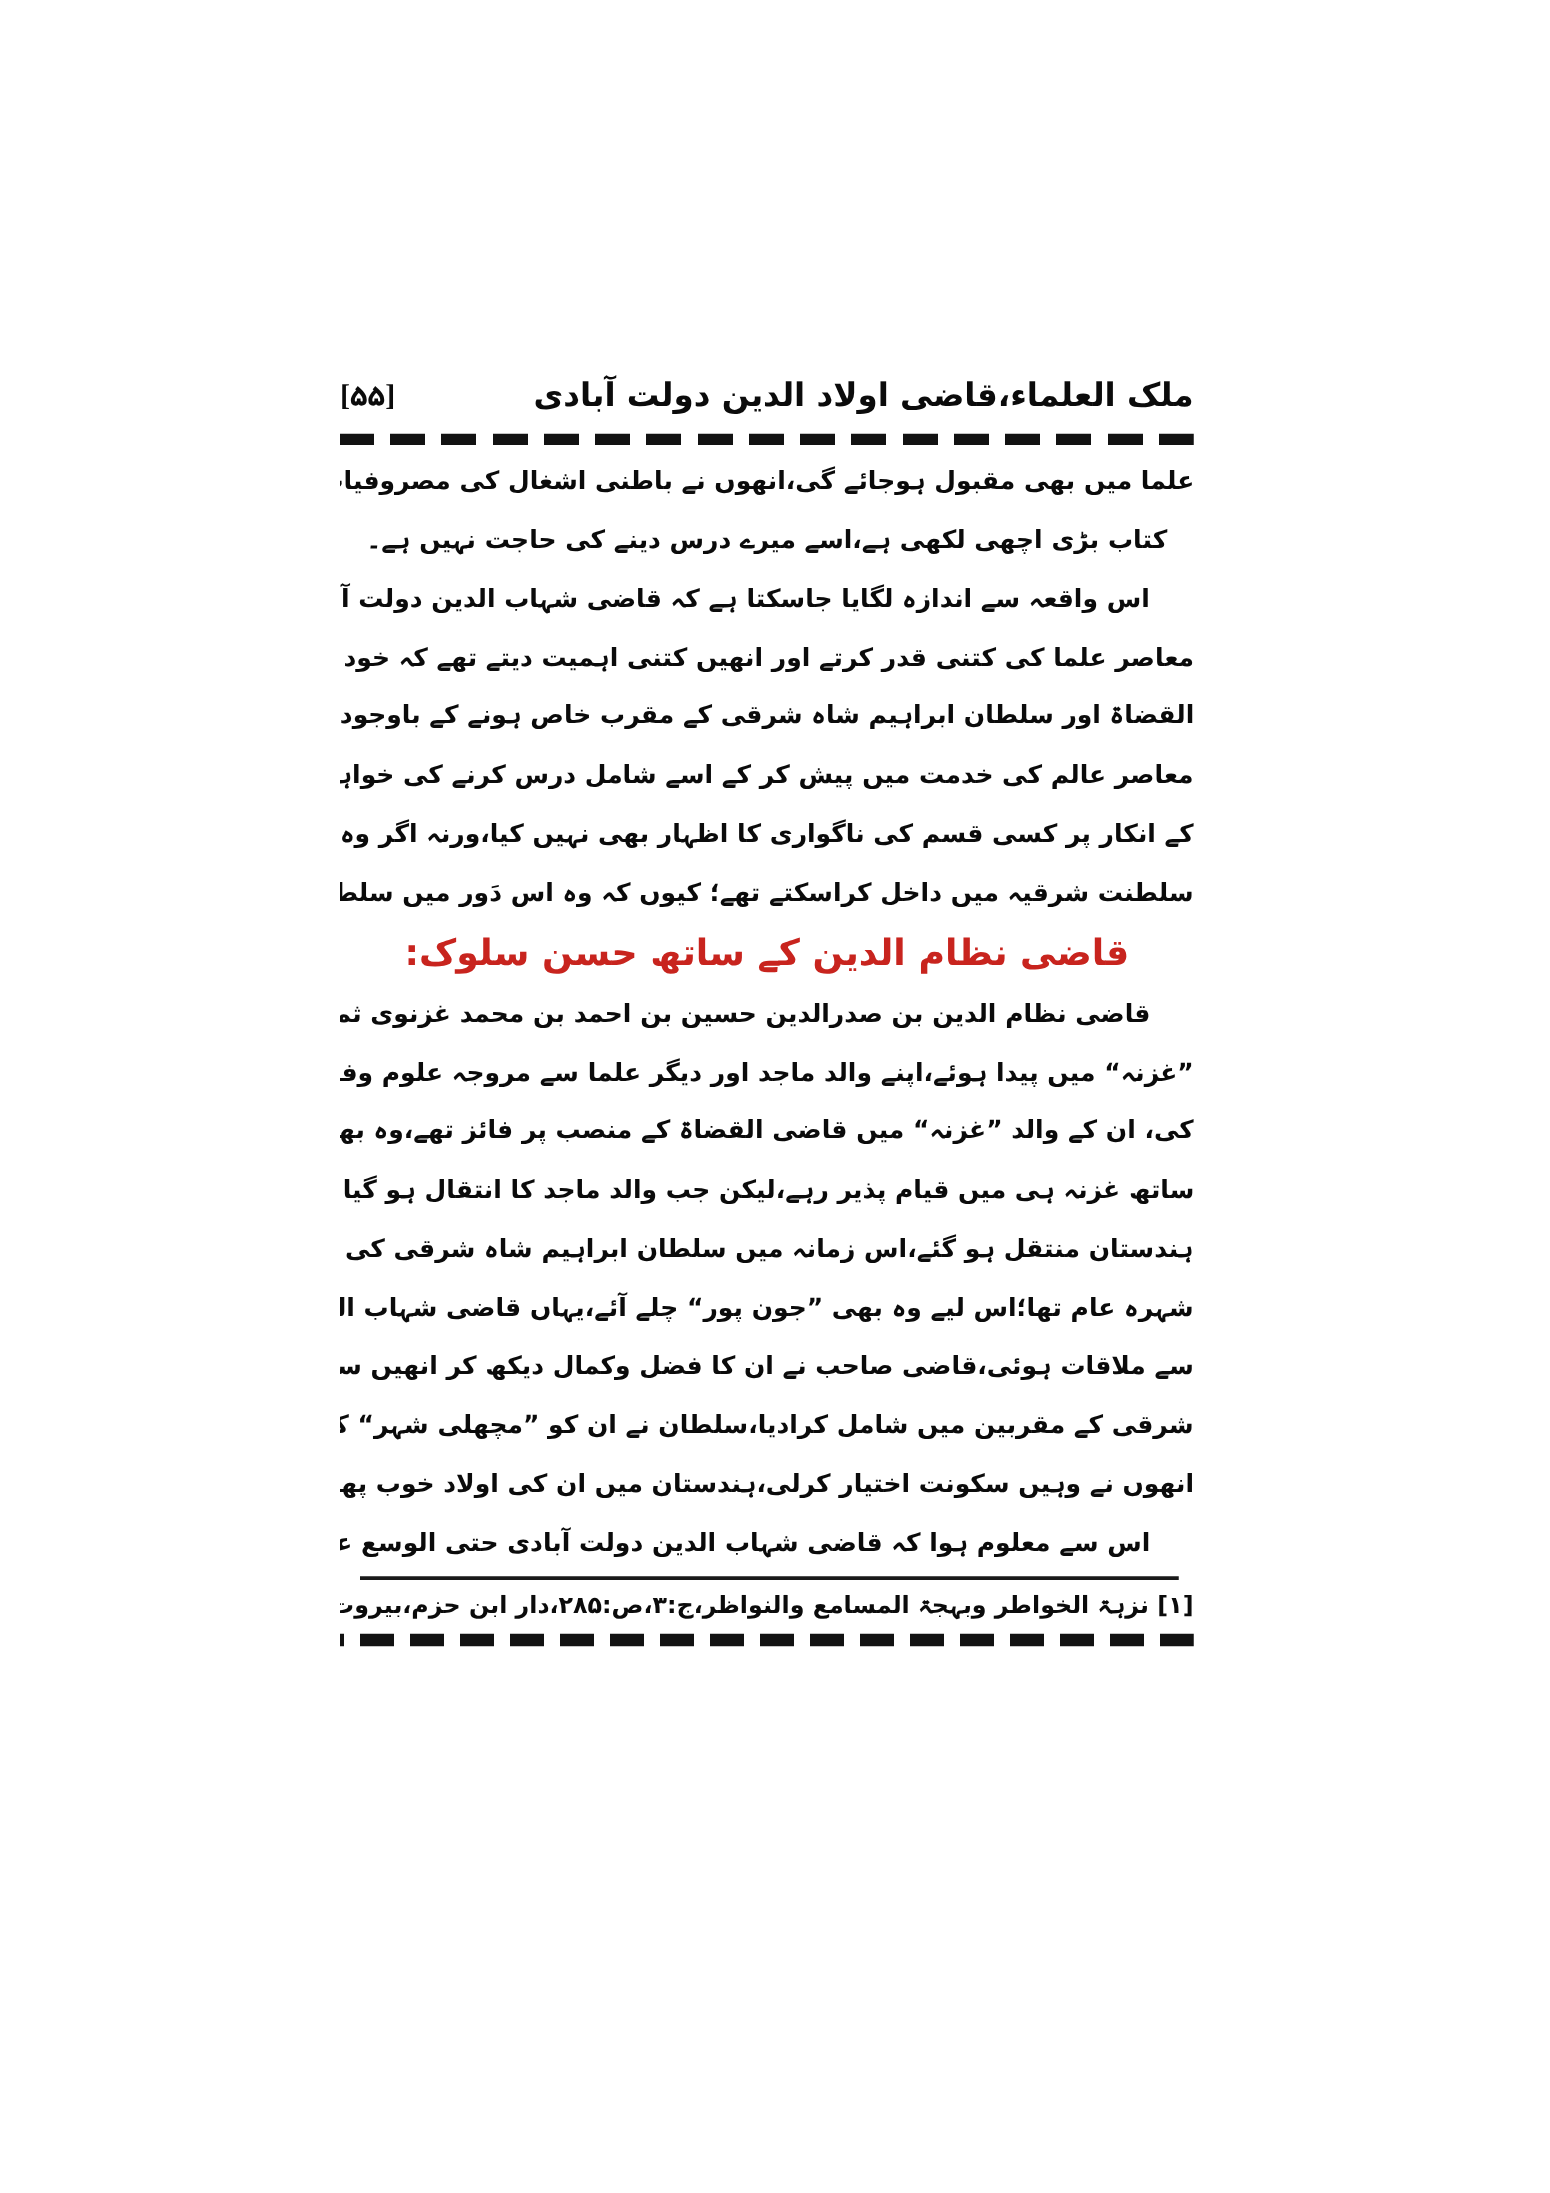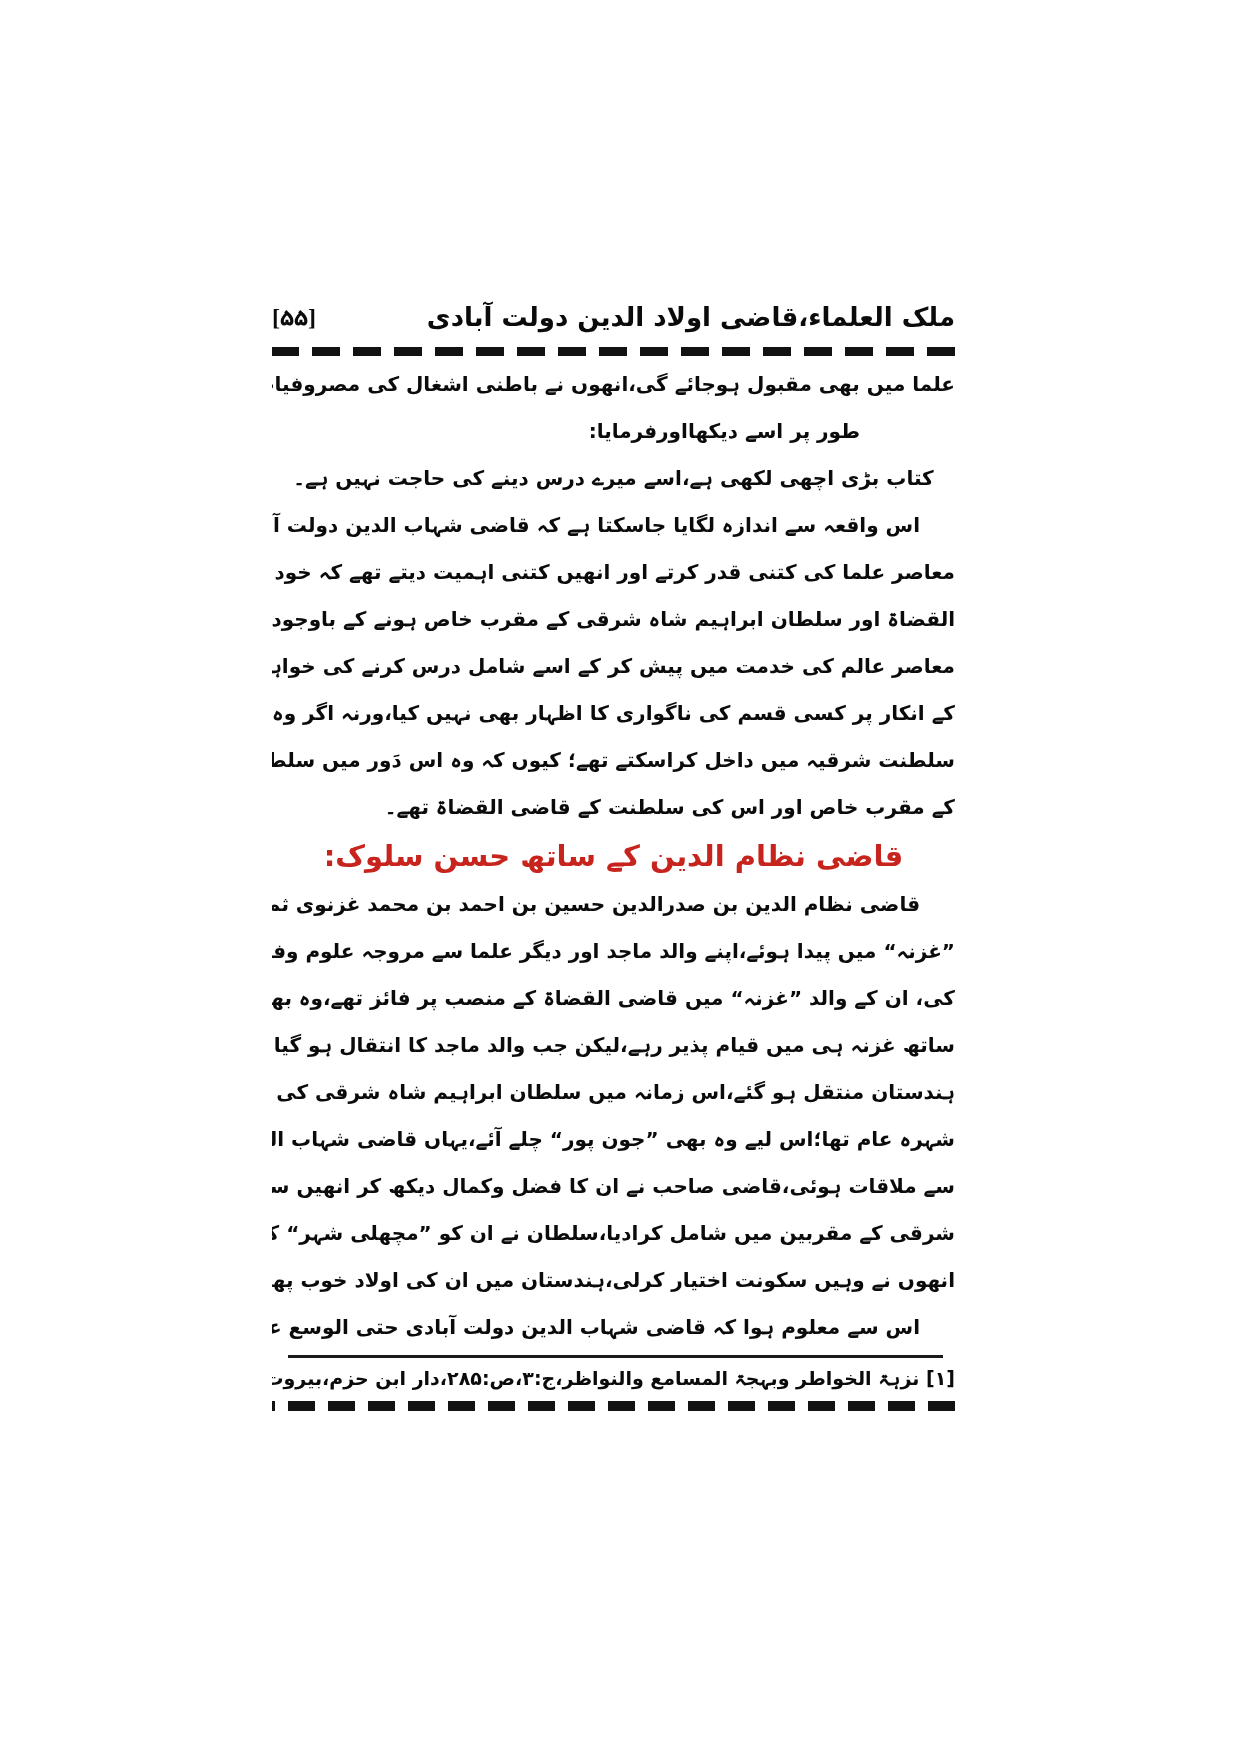--- a/index.html
+++ b/index.html
@@ -82,29 +82,27 @@
   <div class="header-row">
     <span class="header-title">ملک العلماء،قاضی اولاد الدین دولت آبادی</span>
     <span class="page-number">[۵۵]</span>
   </div>
 
   <div class="dash-rule"></div>
 
   <div class="body-text">
 
   <div class="ln j">علما میں بھی مقبول ہوجائے گی،انھوں نے باطنی اشغال کی مصروفیات کے باعث سرسری</div>
-      <div class="ln end indent2">طور پر اسے دیکھااورفرمایا:</div>
       <div class="ln quote">کتاب بڑی اچھی لکھی ہے،اسے میرے درس دینے کی حاجت نہیں ہے۔</div>
       <div class="ln jp">اس واقعہ سے اندازہ لگایا جاسکتا ہے کہ قاضی شہاب الدین دولت آبادی اپنے</div>
       <div class="ln j">معاصر علما کی کتنی قدر کرتے اور انھیں کتنی اہمیت دیتے تھے کہ خود ملک العلماء،قاضی</div>
       <div class="ln j">القضاۃ اور سلطان ابراہیم شاہ شرقی کے مقرب خاص ہونے کے باوجود اپنی کتاب ایک</div>
       <div class="ln j">معاصر عالم کی خدمت میں پیش کر کے اسے شامل درس کرنے کی خواہش ظاہر کی اور ان</div>
       <div class="ln j">کے انکار پر کسی قسم کی ناگواری کا اظہار بھی نہیں کیا،ورنہ اگر وہ چاہتے تو اپنی کتاب پوری</div>
       <div class="ln j">سلطنت شرقیہ میں داخل کراسکتے تھے؛ کیوں کہ وہ اس دَور میں سلطان ابراہیم شاہ شرقی</div>
-      <div class="ln end">کے مقرب خاص اور اس کی سلطنت کے قاضی القضاۃ تھے۔</div>
       <div class="ln heading">قاضی نظام الدین کے ساتھ حسن سلوک:</div>
       <div class="ln jp">قاضی نظام الدین بن صدرالدین حسین بن احمد بن محمد غزنوی ثم جون پوری</div>
       <div class="ln j">”غزنہ“ میں پیدا ہوئے،اپنے والد ماجد اور دیگر علما سے مروجہ علوم وفنون کی تحصیل وتکمیل</div>
       <div class="ln j">کی، ان کے والد ”غزنہ“ میں قاضی القضاۃ کے منصب پر فائز تھے،وہ بھی والد کے</div>
       <div class="ln j">ساتھ غزنہ ہی میں قیام پذیر رہے،لیکن جب والد ماجد کا انتقال ہو گیا تو قاضی نظام الدین</div>
       <div class="ln j">ہندستان منتقل ہو گئے،اس زمانہ میں سلطان ابراہیم شاہ شرقی کی علم پروری اور علمانوازی کا</div>
       <div class="ln j">شہرہ عام تھا؛اس لیے وہ بھی ”جون پور“ چلے آئے،یہاں قاضی شہاب الدین دولت آبادی</div>
       <div class="ln j">سے ملاقات ہوئی،قاضی صاحب نے ان کا فضل وکمال دیکھ کر انھیں سلطان ابراہیم شاہ</div>
       <div class="ln j">شرقی کے مقربین میں شامل کرادیا،سلطان نے ان کو ”مچھلی شہر“ کا قاضی مقرر کر دیا تو</div>
       <div class="ln end">انھوں نے وہیں سکونت اختیار کرلی،ہندستان میں ان کی اولاد خوب پھلی پھولی۔[۱]</div>

